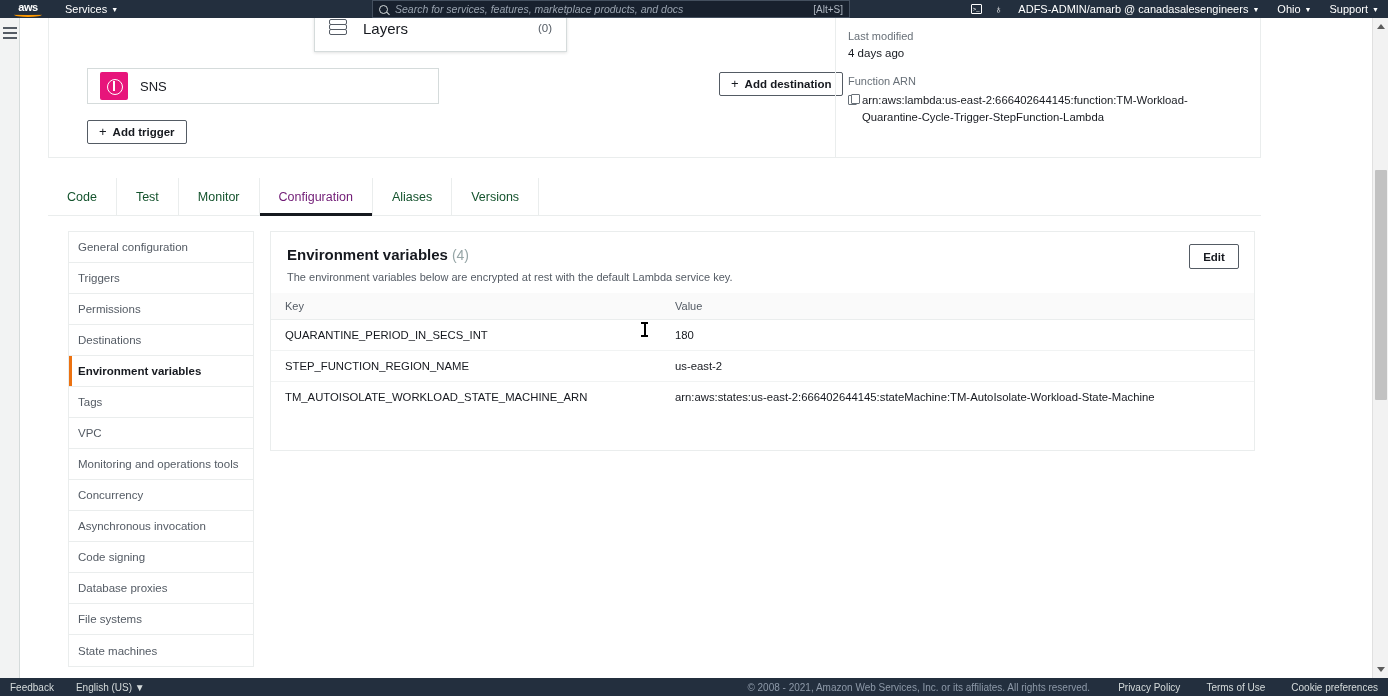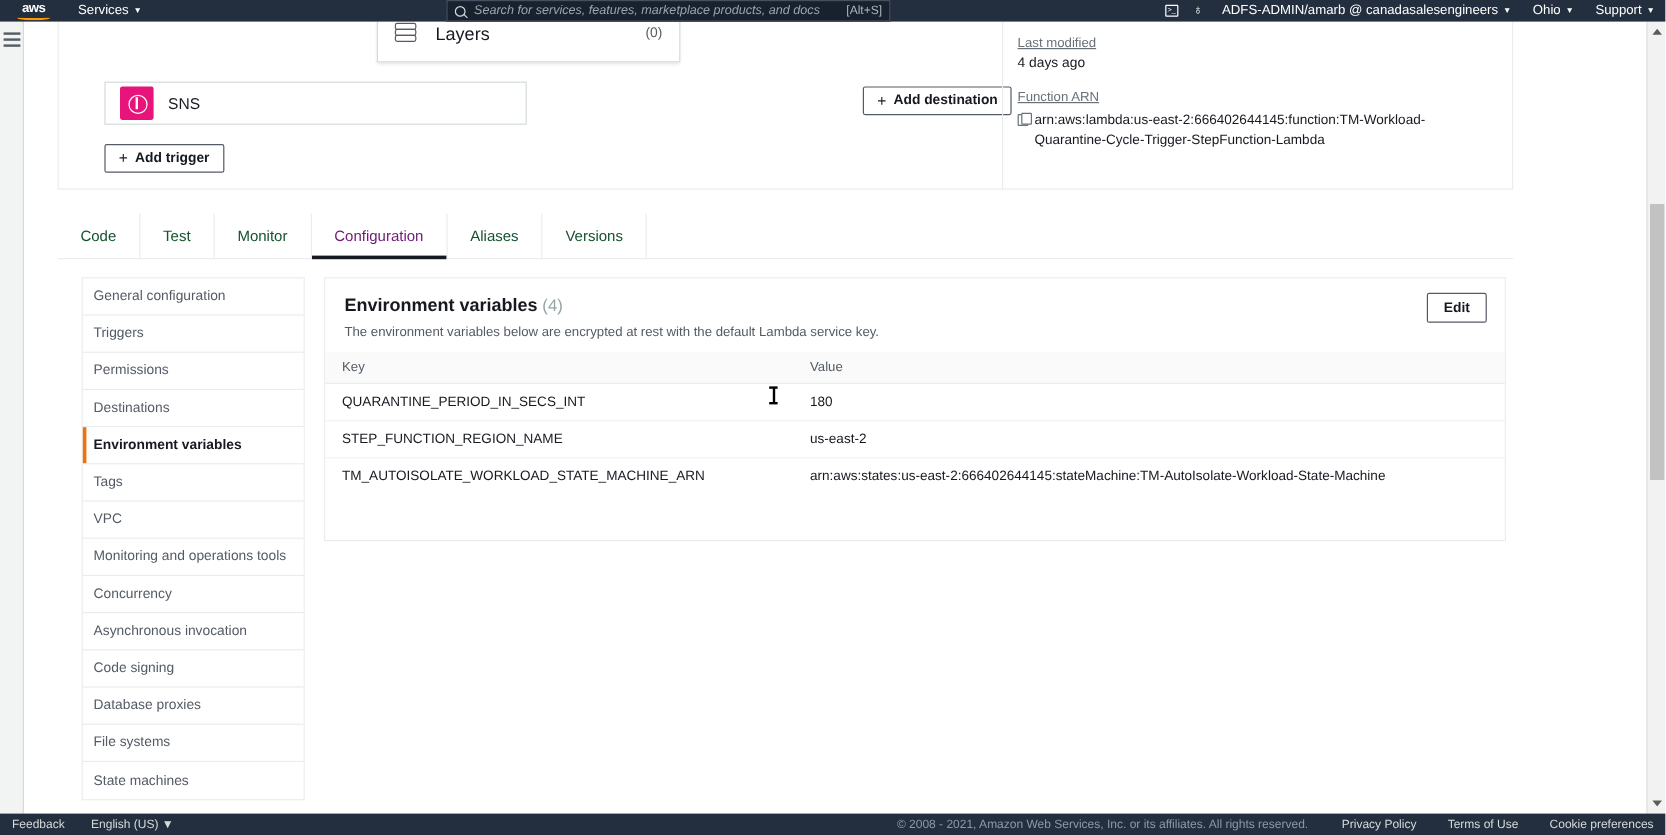--- a/index.html
+++ b/index.html
@@ -28,21 +28,21 @@
   .aws-logo .aws-smile {
     position: absolute; left: 14px; bottom: 1px; width: 28px; height: 5px;
     border-bottom: 2px solid #ff9900; border-radius: 0 0 50% 50%;
   }
   .nav-item {
     color: #ffffff; font-size: 11px; padding: 0 9px; height: 18px;
     display: flex; align-items: center; white-space: nowrap; flex: none;
   }
   .nav-caret { font-size: 7px; margin-left: 4px; }
   .topnav-search {
-    position: absolute; left: 372px; top: 0px; width: 370px; height: 18px;
+    position: absolute; left: 372px; top: 0px; width: 478px; height: 18px;
     background: #18212e; border: 1px solid #44505f;
     display: flex; align-items: center; padding: 0 6px;
   }
   .topnav-search .mag {
     width: 9px; height: 9px; border: 1.3px solid #d5dbdb; border-radius: 50%;
     position: relative; flex: none; margin-right: 7px;
   }
   .topnav-search .mag::after {
     content: ""; position: absolute; right: -3px; bottom: -2px;
     width: 4px; height: 1.3px; background: #d5dbdb; transform: rotate(45deg);
@@ -86,21 +86,21 @@
   
   .overview {
     position: absolute; left: 28px; top: 0px; width: 1213px; height: 140px;
     background: #ffffff; border: 1px solid #eaeded; border-top: none;
   }
   .ov-left { position: absolute; left: 0; top: 0; width: 786px; height: 140px; }
   .ov-right {
     position: absolute; left: 786px; top: 0; width: 427px; height: 140px;
     border-left: 1px solid #eaeded; padding: 12px 16px 0 12px;
   }
-  .meta-label { color: #687078; font-size: 11px; margin-bottom: 5px; text-decoration: underline; }
+  .meta-label { color: #687078; font-size: 11px; margin-bottom: 5px; }
   .meta-value { color: #16191f; font-size: 11.5px; }
   .meta-block { margin-bottom: 16px; }
   .arn-row { display: flex; align-items: flex-start; gap: 5px; }
   .copy-ic {
     width: 9px; height: 10px; border: 1px solid #687078; border-radius: 1px;
     position: relative; flex: none; margin-top: 3px;
   }
   .copy-ic::before {
     content: ""; position: absolute; left: 2px; top: -2px; width: 7px; height: 8px;
     border: 1px solid #687078; border-radius: 1px; background: #fff;

